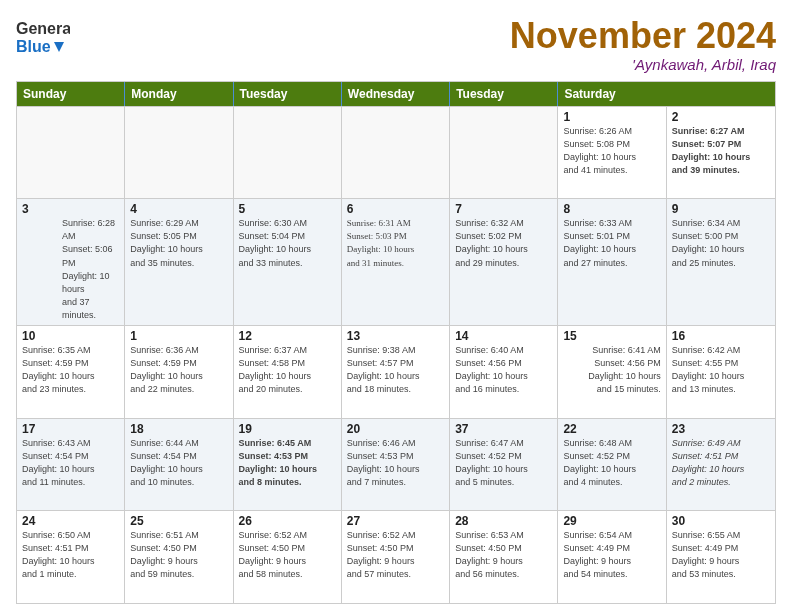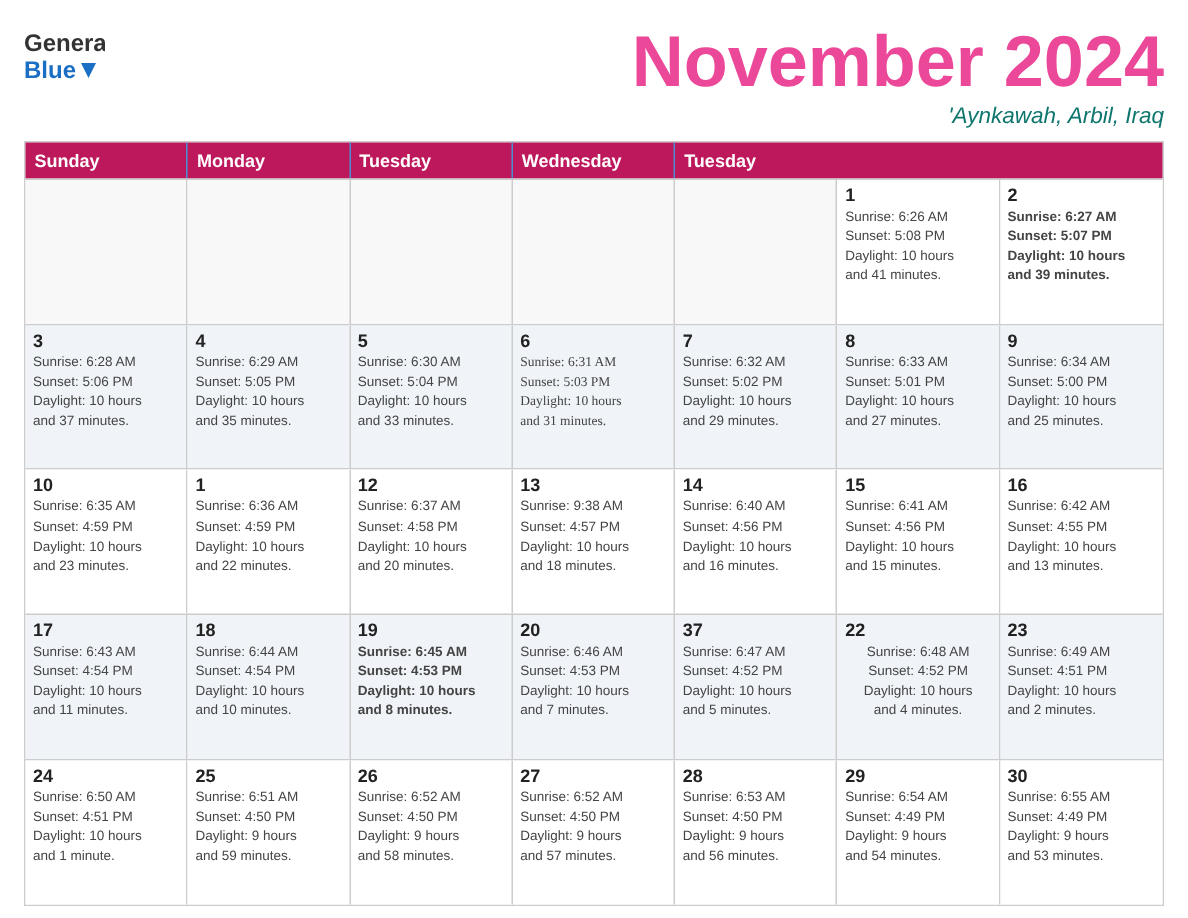--- a/index.html
+++ b/index.html
@@ -25,40 +25,40 @@
     }
     .logo {
       display: flex;
       flex-direction: column;
       align-items: flex-start;
     }
     .title-block {
       text-align: right;
     }
     .month-title {
-      font-size: 48px;
+      font-size: 36px;
       font-weight: bold;
-      color: #ec4899;
+      color: #a16207;
       line-height: 1.1;
     }
     .location {
       font-size: 15px;
-      color: #0f766e;
+      color: #701a75;
       font-style: italic;
     }
     .calendar {
       flex: 1;
       display: flex;
       flex-direction: column;
       border: 1px solid #ccc;
     }
     .cal-header {
       display: grid;
       grid-template-columns: repeat(7, 1fr);
-      background: #be185d;
+      background: #4d7c0f;
     }
     .cal-header-cell {
       color: #fff;
       font-weight: bold;
       font-size: 12px;
       padding: 5px 6px;
       border-right: 1px solid #4a8dd5;
       text-align: left;
     }
     .cal-header-cell:last-child { border-right: none; }
@@ -126,20 +126,21 @@
     </div>
   </div>
 
   <div class="calendar">
     <div class="cal-header">
       <div class="cal-header-cell">Sunday</div>
       <div class="cal-header-cell">Monday</div>
       <div class="cal-header-cell">Tuesday</div>
       <div class="cal-header-cell">Wednesday</div>
       <div class="cal-header-cell">Tuesday</div>
+      <div class="cal-header-cell">Saturday</div>
     </div>
     <div class="cal-body" id="cal-body">
     <div class="cal-row">
           <div class="cal-cell empty"></div>
           <div class="cal-cell empty"></div>
           <div class="cal-cell empty"></div>
           <div class="cal-cell empty"></div>
           <div class="cal-cell empty"></div>
           <div class="cal-cell">
             <span class="day-num">1</span>
@@ -152,21 +153,21 @@
             <span class="day-num">2</span>
             <div class="day-info" style="white-space: pre-line; font-weight: bold;">Sunrise: 6:27 AM
 Sunset: 5:07 PM
 Daylight: 10 hours
 and 39 minutes.</div>
           </div>
         </div>
         <div class="cal-row">
           <div class="cal-cell alt">
             <span class="day-num">3</span>
-            <div class="day-info" style="white-space: pre-line;">Sunrise: 6:28 AM
+            <div class="day-info" style="white-space: pre-line; margin-left: 40px;">Sunrise: 6:28 AM
 Sunset: 5:06 PM
 Daylight: 10 hours
 and 37 minutes.</div>
           </div>
           <div class="cal-cell alt">
             <span class="day-num">4</span>
             <div class="day-info" style="white-space: pre-line;">Sunrise: 6:29 AM
 Sunset: 5:05 PM
 Daylight: 10 hours
 and 35 minutes.</div>
@@ -238,21 +239,21 @@
           </div>
           <div class="cal-cell">
             <span class="day-num">14</span>
             <div class="day-info" style="white-space: pre-line;">Sunrise: 6:40 AM
 Sunset: 4:56 PM
 Daylight: 10 hours
 and 16 minutes.</div>
           </div>
           <div class="cal-cell">
             <span class="day-num">15</span>
-            <div class="day-info" style="white-space: pre-line;">Sunrise: 6:41 AM
+            <div class="day-info" style="white-space: pre-line; text-align: right;">Sunrise: 6:41 AM
 Sunset: 4:56 PM
 Daylight: 10 hours
 and 15 minutes.</div>
           </div>
           <div class="cal-cell">
             <span class="day-num">16</span>
             <div class="day-info" style="white-space: pre-line;">Sunrise: 6:42 AM
 Sunset: 4:55 PM
 Daylight: 10 hours
 and 13 minutes.</div>
@@ -289,28 +290,28 @@
           </div>
           <div class="cal-cell alt">
             <span class="day-num">37</span>
             <div class="day-info" style="white-space: pre-line;">Sunrise: 6:47 AM
 Sunset: 4:52 PM
 Daylight: 10 hours
 and 5 minutes.</div>
           </div>
           <div class="cal-cell alt">
             <span class="day-num">22</span>
-            <div class="day-info" style="white-space: pre-line; text-align: center;">Sunrise: 6:48 AM
+            <div class="day-info" style="white-space: pre-line;">Sunrise: 6:48 AM
 Sunset: 4:52 PM
 Daylight: 10 hours
 and 4 minutes.</div>
           </div>
           <div class="cal-cell alt">
             <span class="day-num">23</span>
-            <div class="day-info" style="white-space: pre-line;">Sunrise: 6:49 AM
+            <div class="day-info" style="white-space: pre-line; font-style: italic;">Sunrise: 6:49 AM
 Sunset: 4:51 PM
 Daylight: 10 hours
 and 2 minutes.</div>
           </div>
         </div>
         <div class="cal-row">
           <div class="cal-cell">
             <span class="day-num">24</span>
             <div class="day-info" style="white-space: pre-line;">Sunrise: 6:50 AM
 Sunset: 4:51 PM

